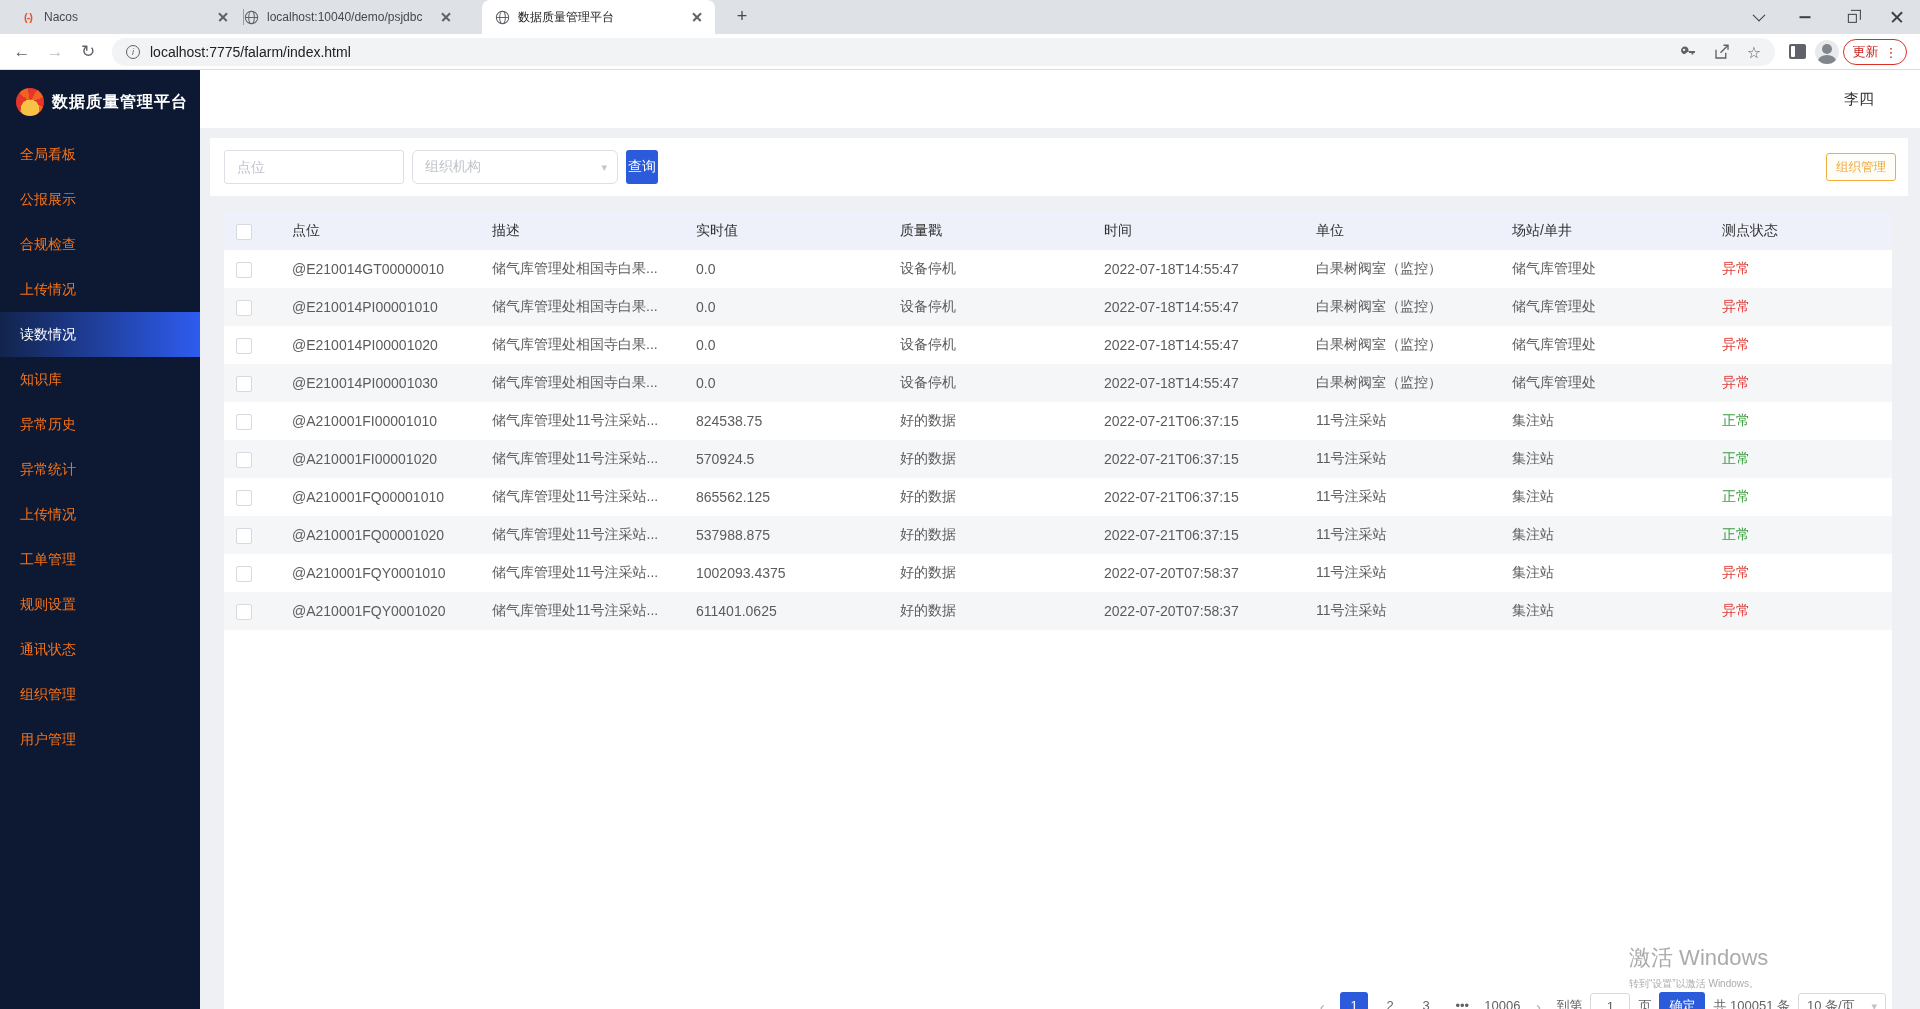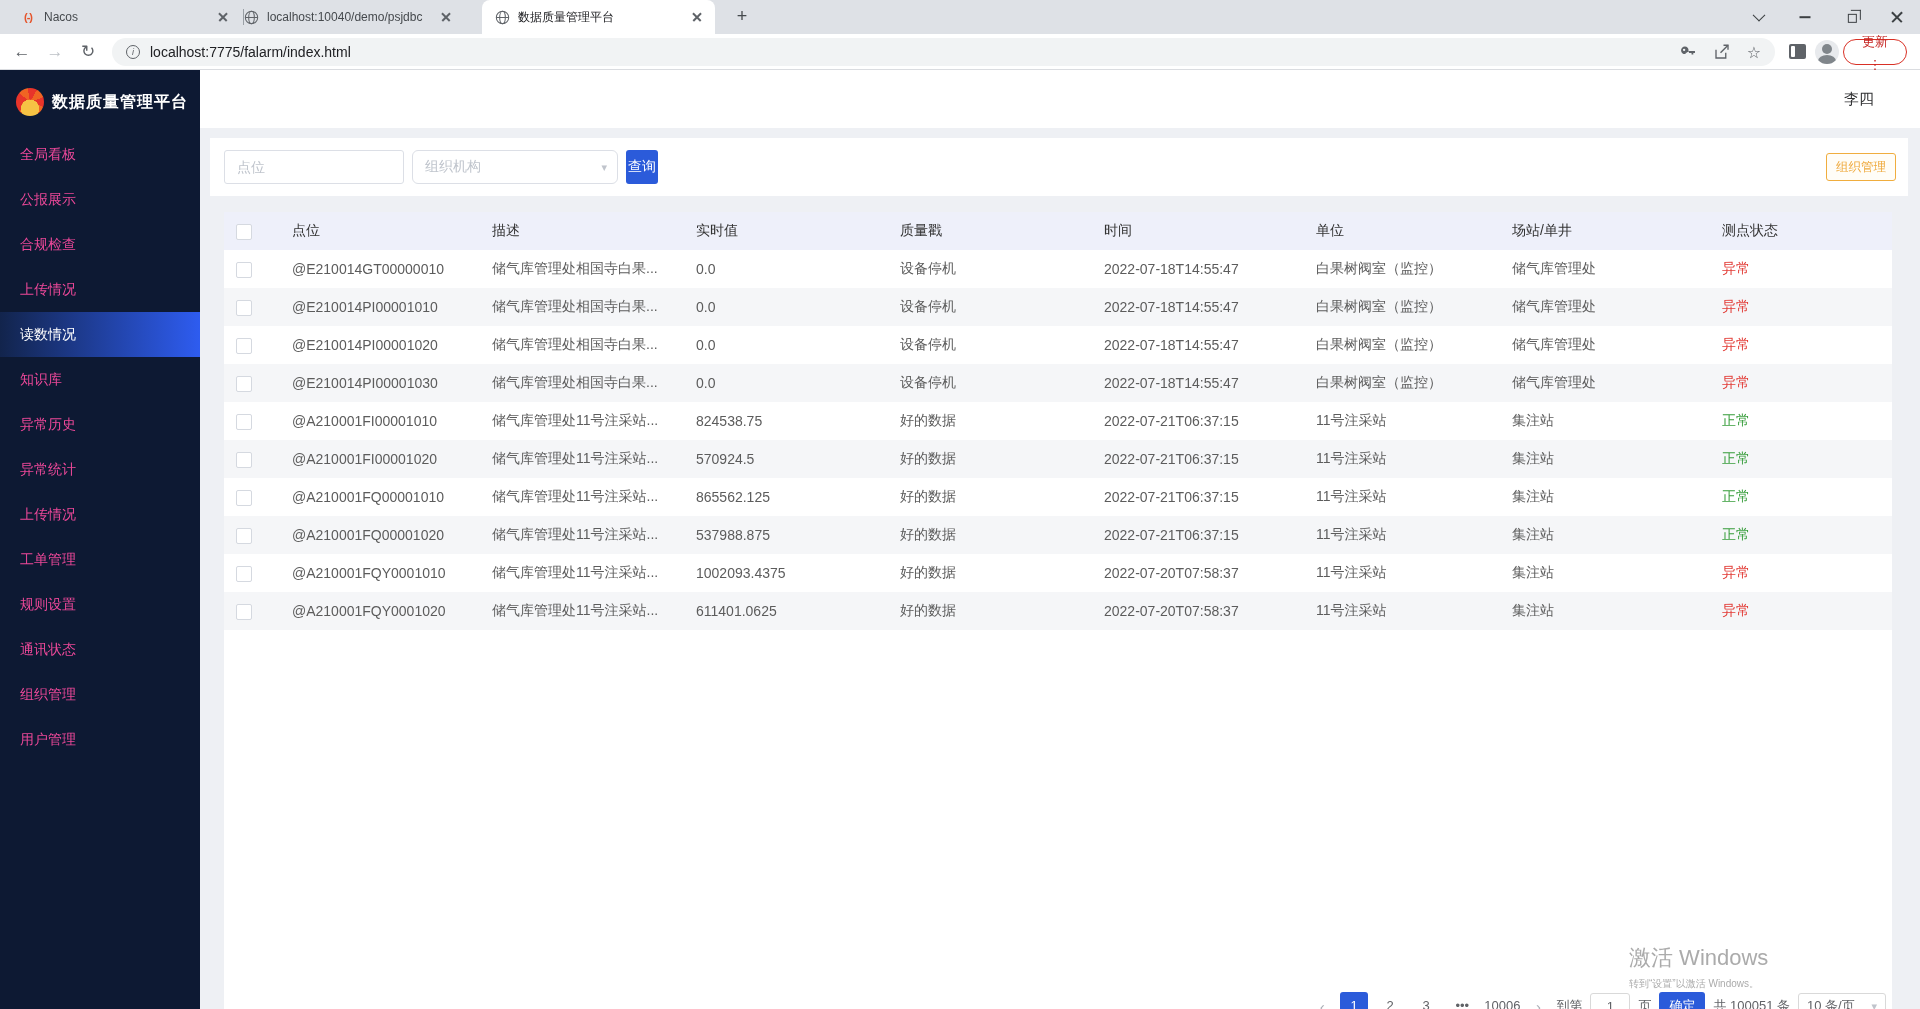--- a/index.html
+++ b/index.html
@@ -36,32 +36,32 @@
   .info-badge { width:14px; height:14px; border:1.2px solid #5f6368; border-radius:50%; color:#5f6368; font-size:9px; line-height:12px; text-align:center; font-style:italic; margin-right:10px; flex:0 0 14px; }
   .url-text { font-size:14px; color:#202124; }
   .omni-spacer { flex:1; }
   .omni-ic { margin-left:16px; color:#5f6368; display:flex; align-items:center; }
   .star-glyph { font-size:16px; }
   .panel-toggle { position:absolute; left:1789px; top:10px; width:17px; height:15px; background:#5f6368; border-radius:2px; }
   .panel-toggle::before { content:""; position:absolute; left:2px; top:2px; width:4px; height:11px; background:#fff; border-radius:1px; }
   .avatar-chip { position:absolute; left:1815px; top:6px; width:24px; height:24px; border-radius:50%; background:#e8eaed; overflow:hidden; }
   .avatar-chip::before { content:""; position:absolute; left:7px; top:4px; width:10px; height:10px; border-radius:50%; background:#80868b; }
   .avatar-chip::after { content:""; position:absolute; left:3px; top:15px; width:18px; height:12px; border-radius:50%; background:#80868b; }
-  .update-pill { position:absolute; left:1843px; top:5px; width:64px; height:26px; border:1px solid #d93025; border-radius:13px; display:flex; align-items:center; justify-content:center; gap:6px; color:#c5221f; font-size:13px; background:#fff;flex-direction:column; }
+  .update-pill { position:absolute; left:1843px; top:5px; width:64px; height:26px; border:1px solid #d93025; border-radius:13px; display:flex; align-items:center; justify-content:center; gap:6px; color:#c5221f; font-size:13px; background:#fff; }
   .dots-glyph { font-size:13px; color:#c5221f; letter-spacing:0; }
 
   
   .sidebar { position:absolute; left:0; top:70px; width:200px; height:939px; background:#0d1933; }
   .brand { position:absolute; left:16px; top:18px; display:flex; align-items:center; gap:8px; }
   .brand-logo { width:28px; height:28px; border-radius:50%;
     background: radial-gradient(circle at 50% 74%, #f6c344 0 36%, rgba(0,0,0,0) 37%),
                 conic-gradient(from -90deg, #e8342a 0 40deg, #f06423 40deg 80deg, #e8342a 80deg 120deg, #f06423 120deg 160deg, #e8342a 160deg 200deg, #f06423 200deg 240deg, #e8342a 240deg 280deg, #f06423 280deg 320deg, #e8342a 320deg 360deg); }
   .brand-title { color:#fff; font-size:16px; font-weight:bold; letter-spacing:1px; }
   .menu { position:absolute; left:0; top:62px; width:200px; }
-  .menu-item { height:45px; line-height:45px; padding-left:20px; font-size:14px; color:#ec4899; cursor:default; }
+  .menu-item { height:45px; line-height:45px; padding-left:20px; font-size:14px; color:#f97316; cursor:default; }
   .menu-item.active { background:linear-gradient(90deg,#12244c 0%, #2e5cf0 100%); color:#fff; }
 
   .app-header { position:absolute; left:200px; top:70px; width:1720px; height:58px; background:#fff; }
   .user-name { position:absolute; right:46px; top:0; line-height:58px; font-size:15px; color:#303133; }
 
   .content { position:absolute; left:200px; top:128px; width:1720px; height:881px; background:#eef0f4; }
 
   .filter-panel { position:absolute; left:10px; top:10px; width:1698px; height:58px; background:#fff; }
   .point-input { position:absolute; left:14px; top:12px; width:180px; height:34px; border:1px solid #dcdfe6; border-radius:3px; padding:0 12px; font-size:14px; color:#303133; background:#fff; outline:none; font-family:inherit; }
   .point-input::placeholder { color:#bfc4cc; }

